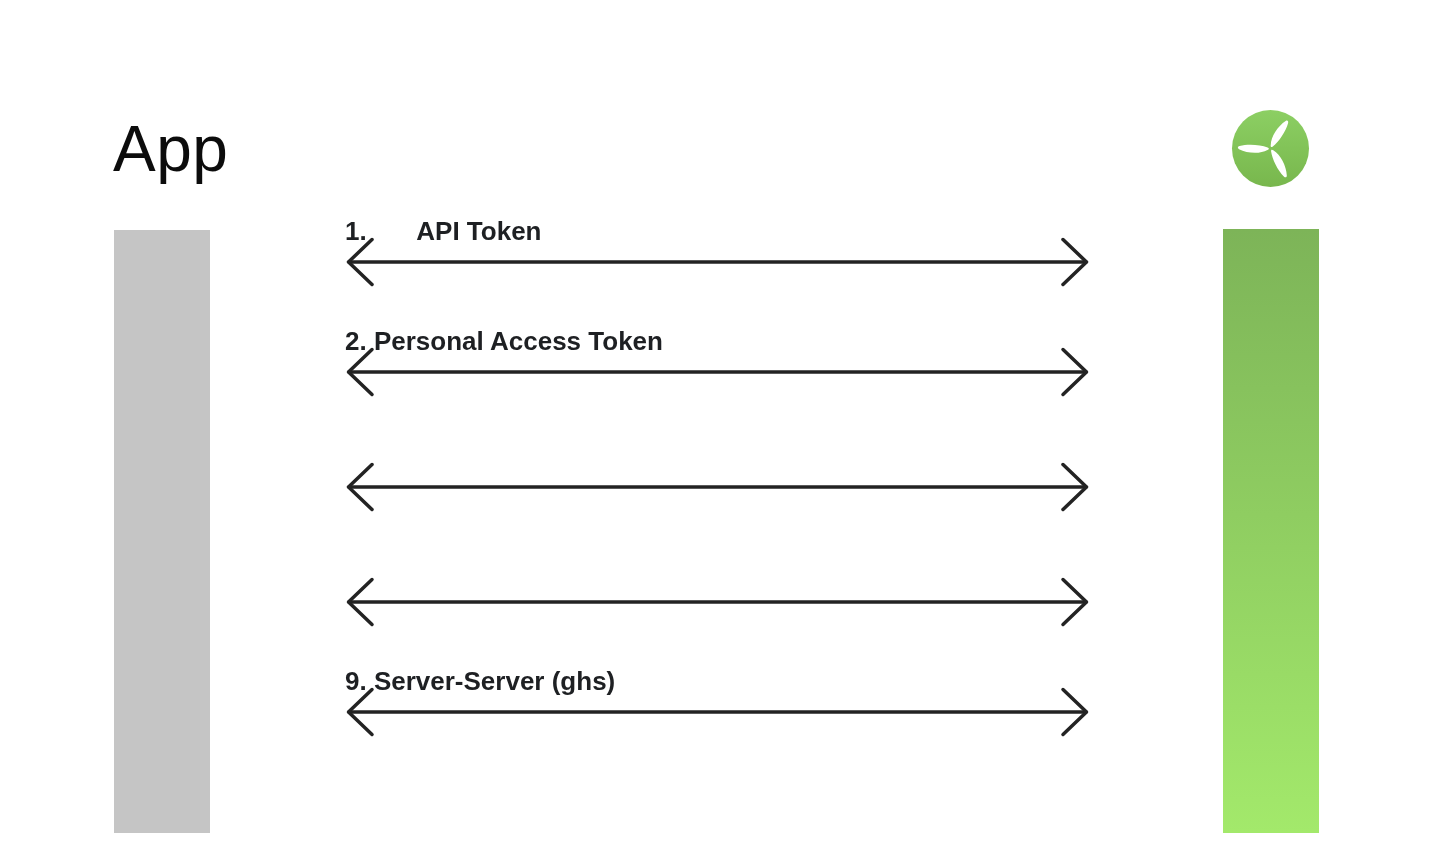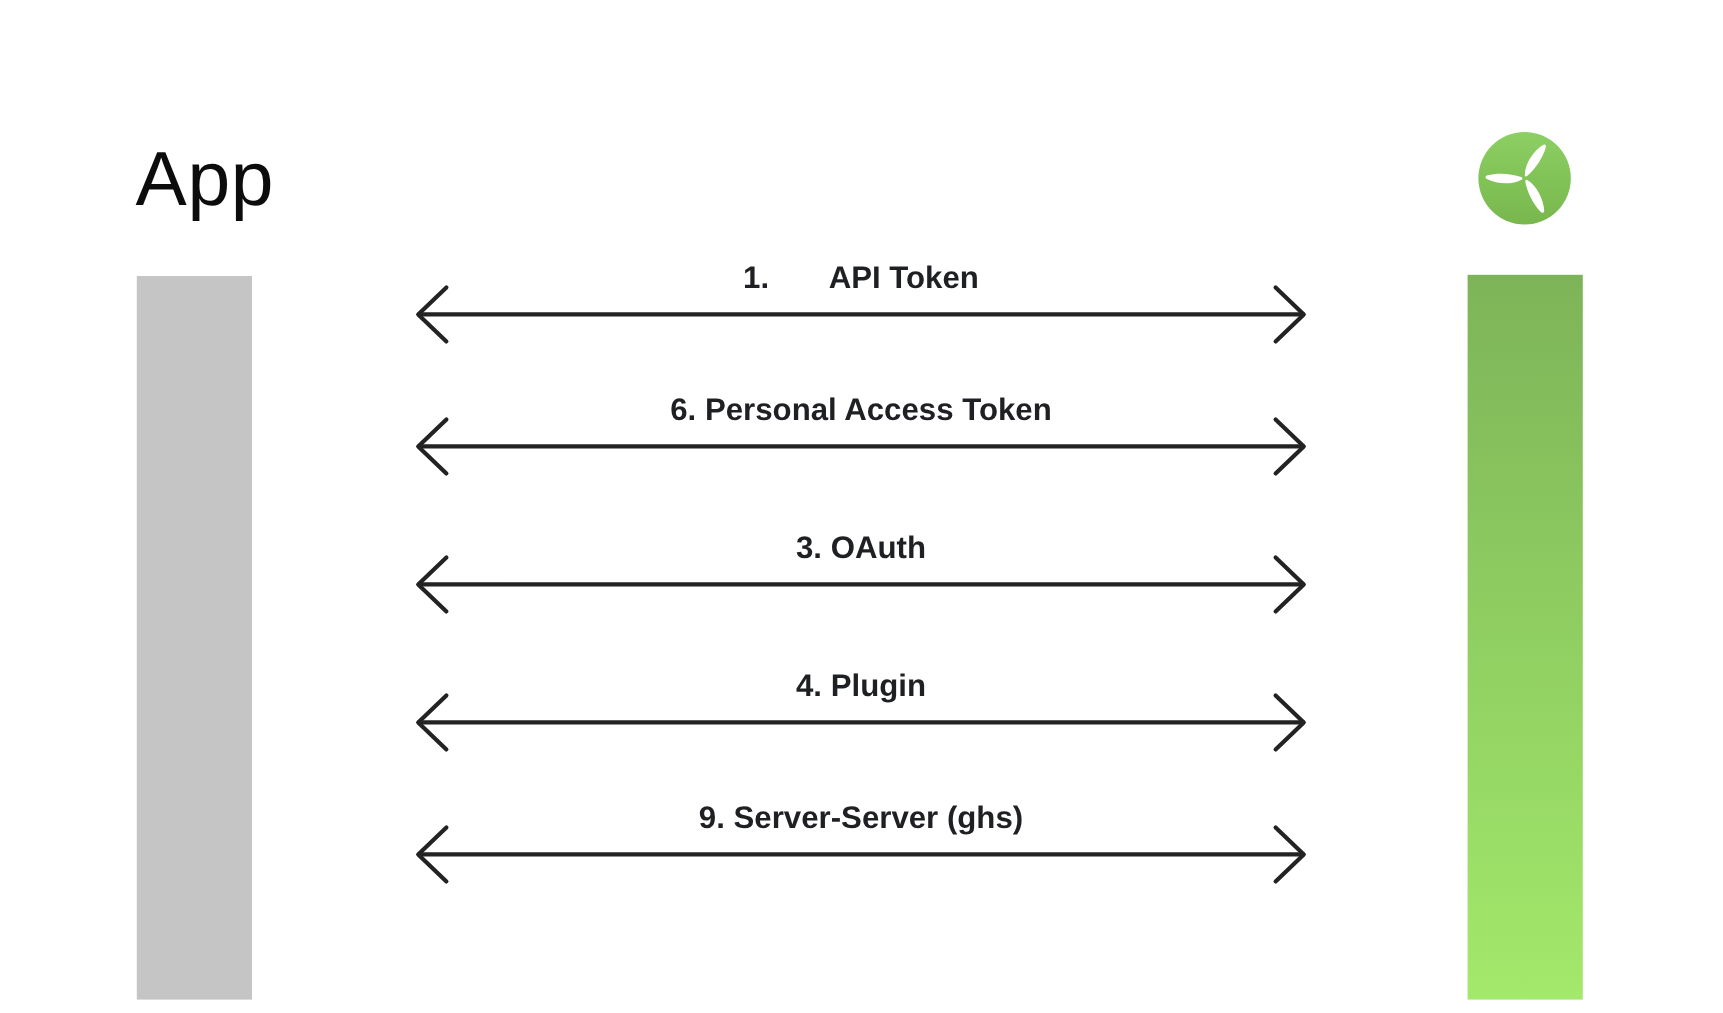--- a/index.html
+++ b/index.html
@@ -55,21 +55,20 @@
   .logo-stop-top { stop-color: var(--logo-top); }
   .logo-stop-bottom { stop-color: var(--logo-bottom); }
   .logo-blade { fill: var(--blade-color); }
 
   .arrow-group { position: absolute; inset: 0; }
 
   .arrow-label {
     position: absolute;
     left: 345px; width: 745px;
     top: calc(var(--y) - 44px);
-    text-align: center;
     font-size: 26px;
     font-weight: 700;
     color: var(--label-color);
     white-space: pre;
     line-height: 26px;
   }
 
   .arrow-svg {
     position: absolute;
     left: 345px;
@@ -116,39 +115,37 @@
 <div class="arrow-group" style="--y:262px">
   <div class="arrow-label">1.       API Token</div>
   <svg class="arrow-svg" viewBox="0 0 745 56" aria-hidden="true">
     <line x1="4" y1="28" x2="741" y2="28"></line>
     <polyline points="27,5.5 3.5,28 27,50.5"></polyline>
     <polyline points="718,5.5 741.5,28 718,50.5"></polyline>
   </svg>
 </div>
 
 <div class="arrow-group" style="--y:372px">
-  <div class="arrow-label">6. Personal Access Token</div>
+  <div class="arrow-label">2. Personal Access Token</div>
   <svg class="arrow-svg" viewBox="0 0 745 56" aria-hidden="true">
     <line x1="4" y1="28" x2="741" y2="28"></line>
     <polyline points="27,5.5 3.5,28 27,50.5"></polyline>
     <polyline points="718,5.5 741.5,28 718,50.5"></polyline>
   </svg>
 </div>
 
 <div class="arrow-group" style="--y:487px">
-  <div class="arrow-label">3. OAuth</div>
   <svg class="arrow-svg" viewBox="0 0 745 56" aria-hidden="true">
     <line x1="4" y1="28" x2="741" y2="28"></line>
     <polyline points="27,5.5 3.5,28 27,50.5"></polyline>
     <polyline points="718,5.5 741.5,28 718,50.5"></polyline>
   </svg>
 </div>
 
 <div class="arrow-group" style="--y:602px">
-  <div class="arrow-label">4. Plugin</div>
   <svg class="arrow-svg" viewBox="0 0 745 56" aria-hidden="true">
     <line x1="4" y1="28" x2="741" y2="28"></line>
     <polyline points="27,5.5 3.5,28 27,50.5"></polyline>
     <polyline points="718,5.5 741.5,28 718,50.5"></polyline>
   </svg>
 </div>
 
 <div class="arrow-group" style="--y:712px">
   <div class="arrow-label">9. Server-Server (ghs)</div>
   <svg class="arrow-svg" viewBox="0 0 745 56" aria-hidden="true">

